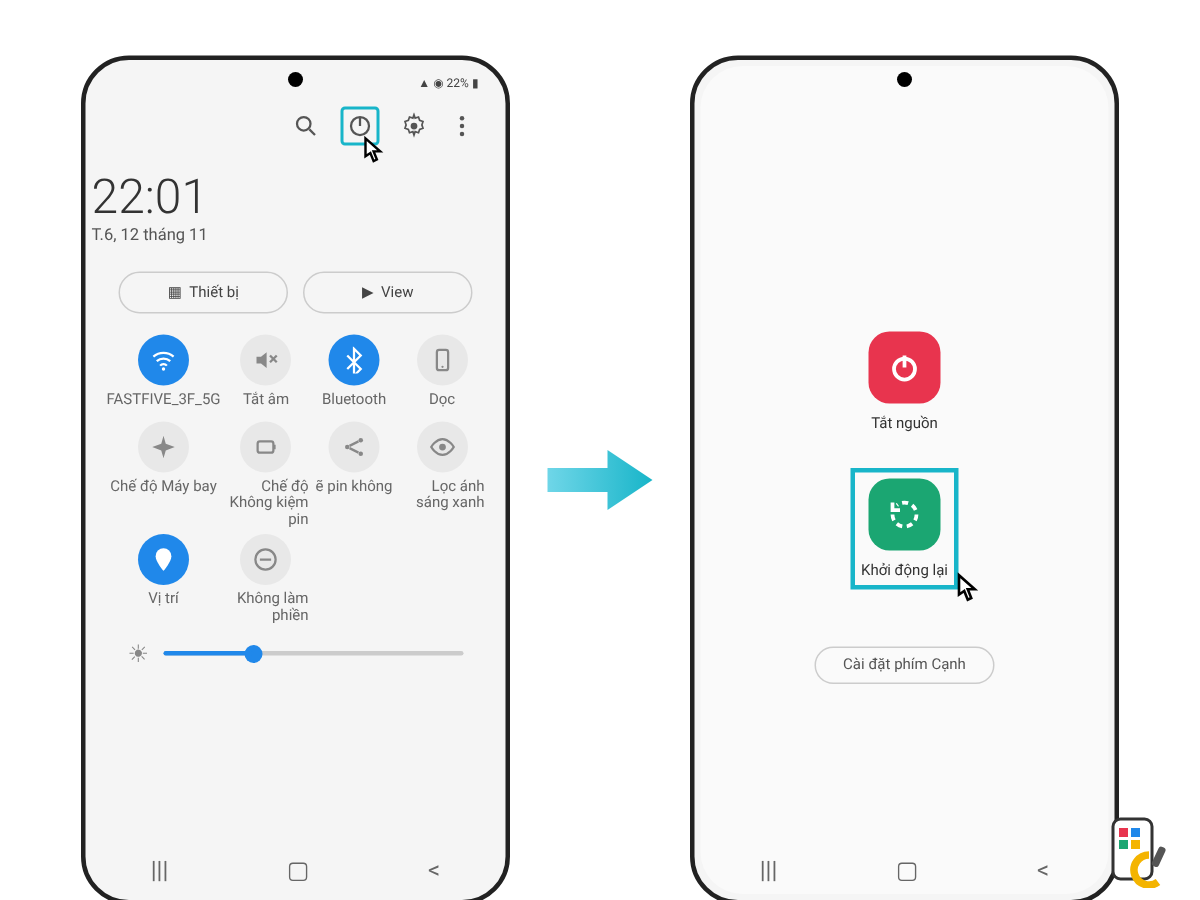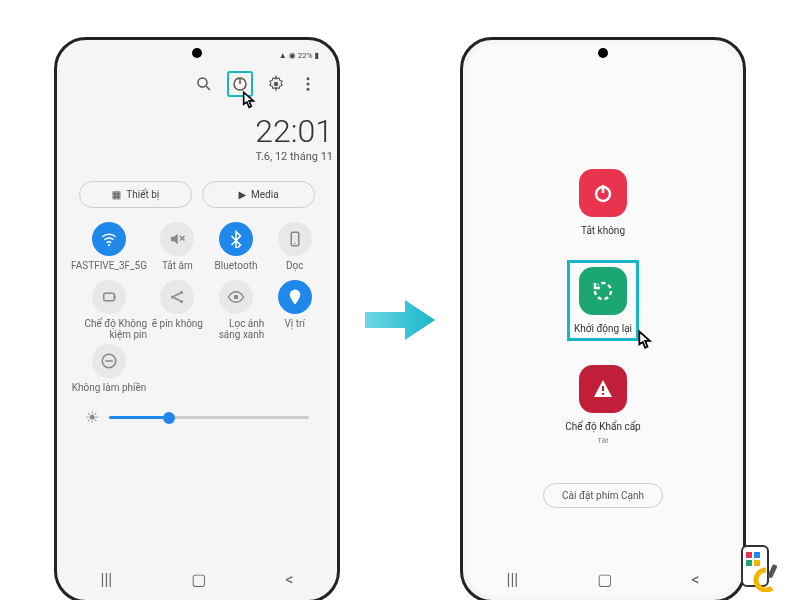--- a/index.html
+++ b/index.html
@@ -5,21 +5,21 @@
 body{margin:0;background:#fff;font-family:-apple-system,BlinkMacSystemFont,"Segoe UI",Roboto,sans-serif;width:800px;height:600px;position:relative;overflow:hidden}
 .phones{display:flex;align-items:center;justify-content:center;gap:20px;height:100%;padding:20px}
 .phone{width:280px;height:560px;background:#f5f5f5;border-radius:32px;border:3px solid #222;position:relative;overflow:hidden}
 .phone::before{content:"";position:absolute;top:8px;left:50%;transform:translateX(-50%);width:10px;height:10px;background:#000;border-radius:50%;z-index:10}
 .screen{position:absolute;inset:4px;border-radius:28px;overflow:hidden;display:flex;flex-direction:column}
 .statusbar{height:22px;display:flex;align-items:center;justify-content:flex-end;padding:0 14px;font-size:8px;color:#444;gap:2px}
 .topicons{height:36px;display:flex;align-items:center;justify-content:flex-end;gap:14px;padding:0 16px;position:relative}
 .topicons .ic{width:18px;height:18px;color:#555}
 .hl-power{border:2px solid #18b5c9;padding:2px;border-radius:3px;position:relative}
 .cursor{position:absolute;bottom:-20px;right:-10px}
-.clockblk{text-align:right;padding:10px 0}
+.clockblk{text-align:left;padding:10px 0}
 .clockblk .time{font-size:32px;font-weight:300;color:#333}
 .clockblk .date{font-size:11px;color:#555}
 .pills{display:flex;gap:10px;padding:8px 18px}
 .pill{flex:1;border:1px solid #ccc;border-radius:18px;padding:7px;display:flex;align-items:center;justify-content:center;gap:5px;font-size:10px;color:#444}
 .grid{display:grid;grid-template-columns:repeat(4,1fr);gap:4px 2px;padding:6px 10px}
 .qs{display:flex;flex-direction:column;align-items:center;gap:4px}
 .qs .circ{width:34px;height:34px;border-radius:50%;background:#e8e8e8;display:flex;align-items:center;justify-content:center;color:#888}
 .qs .circ.on{background:#2088ea;color:#fff}
 .qs .lbl{font-size:10px;color:#666;text-align:right;line-height:1.1;min-height:16px}
 .slider-row{padding:4px 24px;display:flex;align-items:center}
@@ -91,21 +91,21 @@
         <div class="time">22:01</div>
         <div class="date">T.6, 12 tháng 11</div>
       </div>
       <div class="pills">
         <div class="pill">
             <span>▦</span>
             <span>Thiết bị</span>
           </div>
         <div class="pill">
             <span>▶</span>
-            <span>Media</span>
+            <span>View</span>
           </div>
       </div>
       <div class="grid" id="qs-grid">
           <div class="qs">
             <div class="circ on">
               <svg width="18" height="18" viewBox="0 0 24 24">
                 <path d="M3 9a14 14 0 0 1 18 0M6 13a9 9 0 0 1 12 0M9 17a4 4 0 0 1 6 0" fill="none" stroke="currentColor" stroke-width="2"></path>
                 <circle cx="12" cy="20" r="1.5" fill="currentColor"></circle>
               </svg>
             </div>
@@ -130,20 +130,28 @@
             <div class="lbl">Bluetooth</div>
           </div>
           <div class="qs">
             <div class="circ">
               <svg width="18" height="18" viewBox="0 0 24 24">
                 <rect x="7" y="3" width="10" height="18" rx="2" fill="none" stroke="currentColor" stroke-width="2"></rect>
                 <circle cx="12" cy="18" r="1" fill="currentColor"></circle>
               </svg>
             </div>
             <div class="lbl">Dọc</div>
+          </div>
+          <div class="qs">
+            <div class="circ">
+              <svg width="18" height="18" viewBox="0 0 24 24">
+                <path d="M12 2l2 7 8 3-8 3-2 7-2-7-8-3 8-3z" fill="currentColor"></path>
+              </svg>
+            </div>
+            <div class="lbl">Chế độ Máy bay</div>
           </div>
           <div class="qs">
             <div class="circ">
               <svg width="18" height="18" viewBox="0 0 24 24">
                 <rect x="5" y="7" width="14" height="10" rx="2" fill="none" stroke="currentColor" stroke-width="2"></rect>
                 <rect x="19" y="10" width="2" height="4" fill="currentColor"></rect>
               </svg>
             </div>
             <div class="lbl">Chế độ Không kiệm pin</div>
           </div>
@@ -217,48 +225,37 @@
     <div class="screen" style="background:#fafafa">
       <div style="height:30px"></div>
       <div class="powerscreen">
         <div class="pwr-item">
           <div class="pwr-sq red">
               <svg width="24" height="24" viewBox="0 0 24 24" fill="none" stroke="#fff" stroke-width="2.5">
                 <circle cx="12" cy="13" r="7"></circle>
                 <line x1="12" y1="4" x2="12" y2="12"></line>
               </svg>
             </div>
-          <div class="pwr-lbl">Tắt không</div>
+          <div class="pwr-lbl">Tắt nguồn</div>
         </div>
         <div class="hl-restart">
           <div class="pwr-item">
             <div class="pwr-sq green">
                 <svg width="24" height="24" viewBox="0 0 24 24" fill="none" stroke="#fff" stroke-width="2.5">
                   <path d="M4 12a8 8 0 1 0 3-6.2" stroke-dasharray="4 3"></path>
                   <polyline points="4 4 4 9 9 9"></polyline>
                 </svg>
               </div>
             <div class="pwr-lbl">Khởi động lại</div>
           </div>
           <span class="cursor">
               <svg width="28" height="28" viewBox="0 0 24 24">
                 <path d="M8 3 L8 14 L11 12 L13 17 L15 16 L13 11 L17 11 Z" fill="#fff" stroke="#000" stroke-width="1.5"></path>
               </svg>
             </span>
-        </div>
-        <div class="pwr-item">
-          <div class="pwr-sq dred">
-              <svg width="24" height="24" viewBox="0 0 24 24" fill="#fff">
-                <path d="M12 3 L21 20 L3 20 Z"></path>
-                <rect x="11" y="9" width="2" height="5" fill="#c11e3a"></rect>
-                <rect x="11" y="16" width="2" height="2" fill="#c11e3a"></rect>
-              </svg>
-            </div>
-          <div class="pwr-lbl">Chế độ Khẩn cấp</div>
-          <div class="pwr-sub">Tắt</div>
         </div>
         <div class="bottom-pill">Cài đặt phím Cạnh</div>
       </div>
       <div class="navbar">
         <span>|||</span>
         <span>▢</span>
         <span>&lt;</span>
       </div>
     </div>
   </div>

